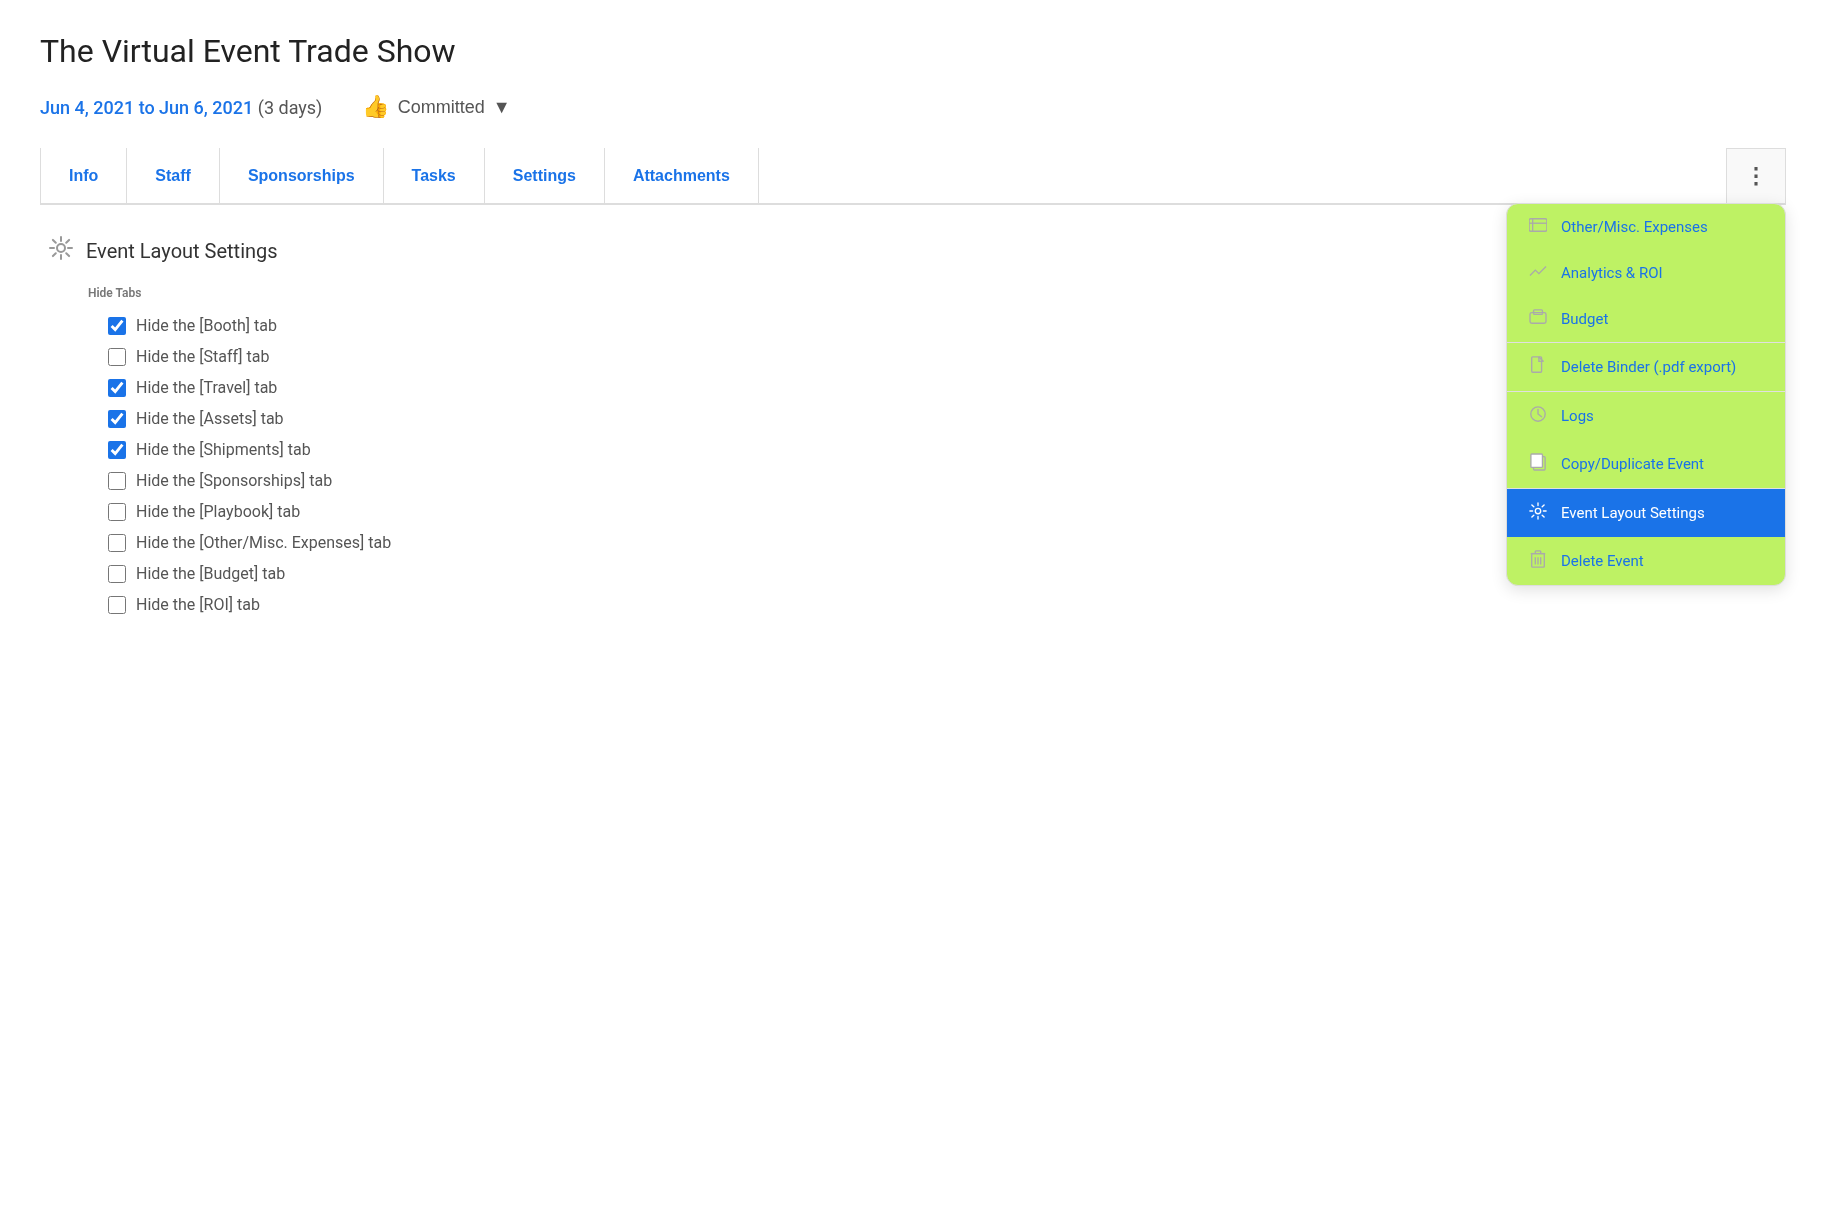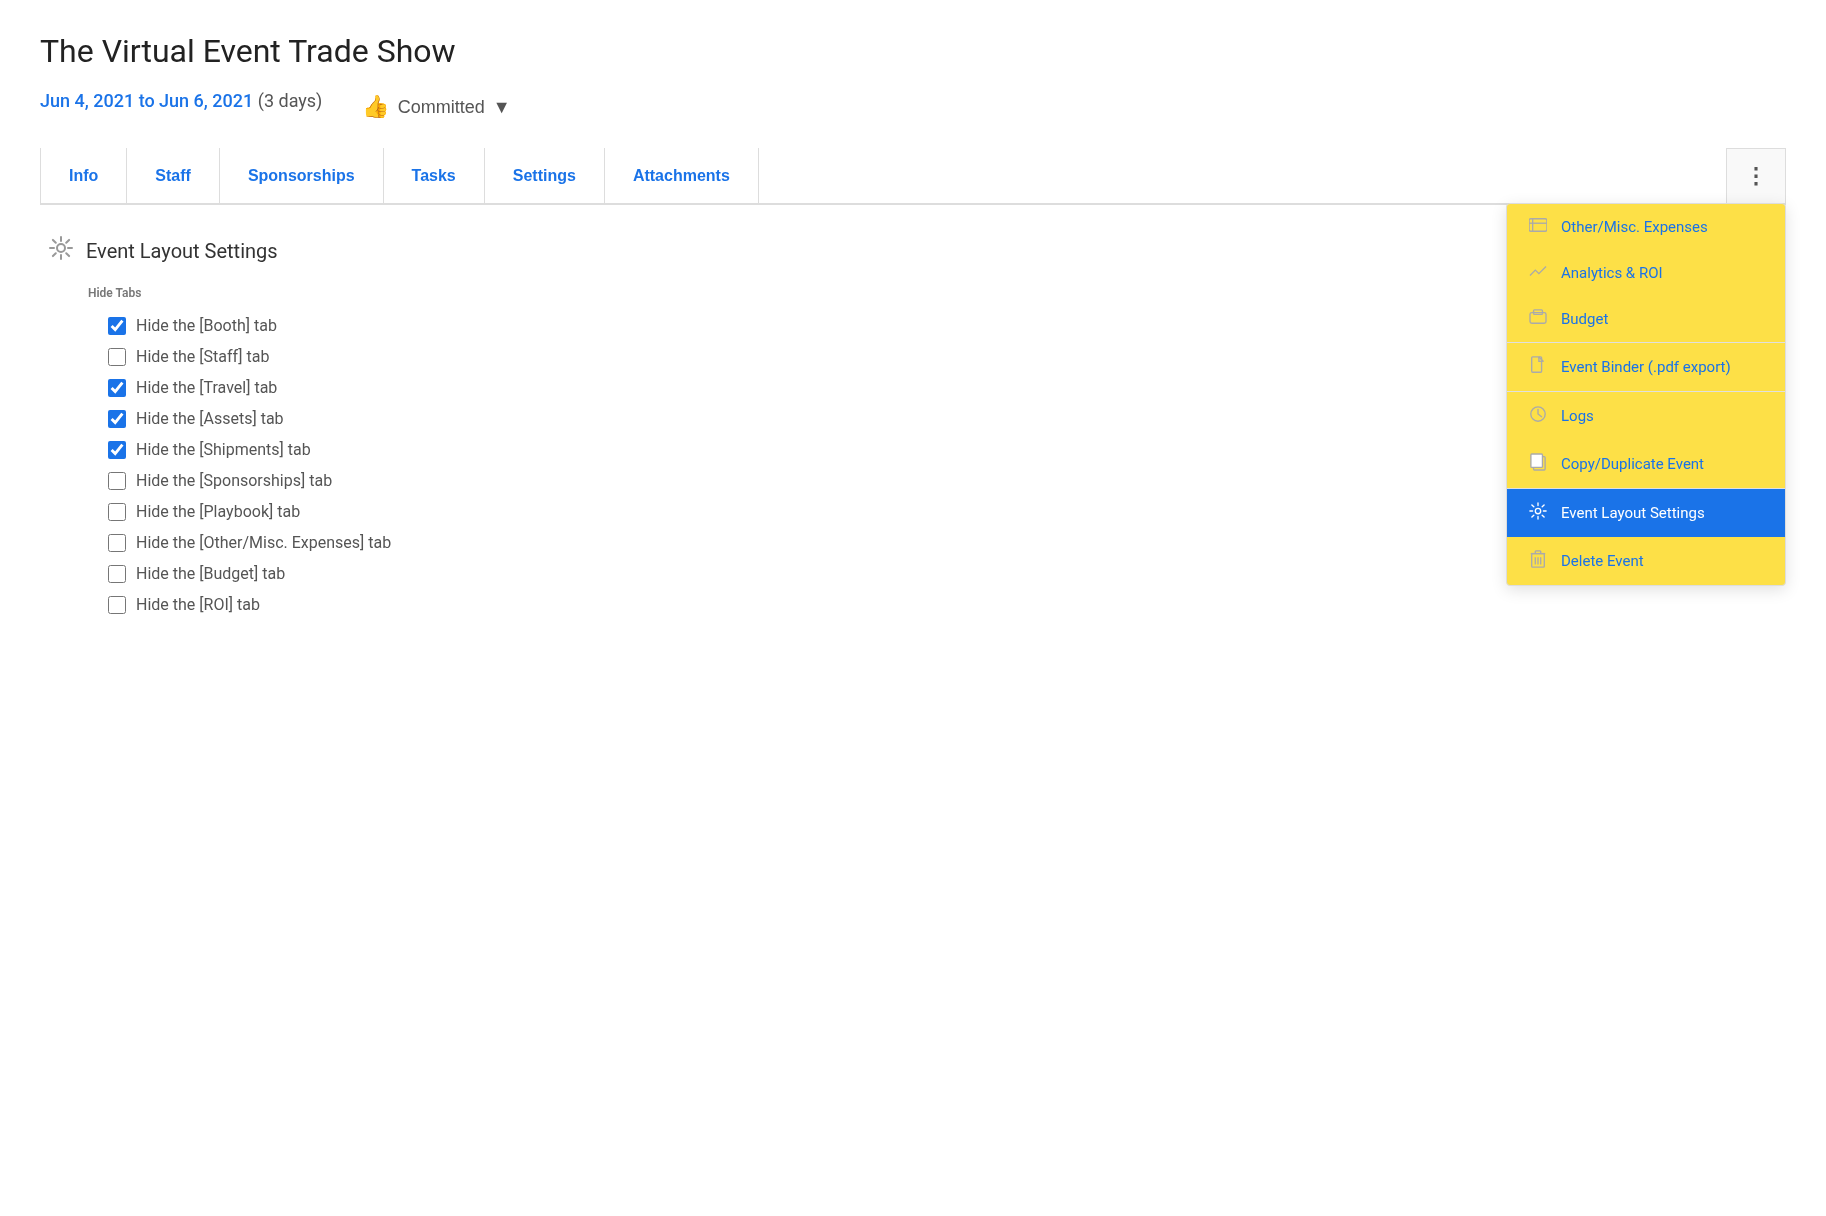--- a/index.html
+++ b/index.html
@@ -12,21 +12,21 @@
 
     .page-title {
       font-size: 32px;
       font-weight: 400;
       color: #222;
       margin-bottom: 20px;
     }
 
     .event-meta {
       display: flex;
-      align-items: flex-start;
+      align-items: center;
       gap: 32px;
       margin-bottom: 24px;
     }
 
     .event-dates {
       font-size: 18px;
       color: #1a73e8;
       font-weight: 500;
     }
 
@@ -94,23 +94,23 @@
     
     .dropdown-wrapper {
       position: relative;
       margin-left: auto;
     }
 
     .dropdown-menu {
       position: absolute;
       top: 100%;
       right: 0;
-      background: #fde047;
+      background: #bef264;
       border: 1px solid #ddd;
-      border-radius: 4px;
+      border-radius: 12px;
       box-shadow: 0 4px 16px rgba(0,0,0,0.12);
       min-width: 280px;
       z-index: 100;
     }
 
     .dropdown-section {
       border-bottom: 1px solid #e0e0e0;
     }
 
     .dropdown-section:last-child {
@@ -260,21 +260,21 @@
 
       <div class="dropdown-section">
         <div class="dropdown-item">
           <span class="item-icon">
             <svg width="16" height="18" viewBox="0 0 16 20" fill="none">
               <rect x="1" y="1" width="11" height="17" rx="1" stroke="#aaa" stroke-width="1.5" fill="none"></rect>
               <polyline points="9,1 9,6 14,6" stroke="#aaa" stroke-width="1.5" fill="none"></polyline>
               <line x1="9" y1="1" x2="14" y2="6" stroke="#aaa" stroke-width="1.5"></line>
             </svg>
           </span>
-          <span>Event Binder (.pdf export)</span>
+          <span>Delete Binder (.pdf export)</span>
         </div>
       </div>
 
       <div class="dropdown-section">
         <div class="dropdown-item">
           <span class="item-icon">
             <svg width="18" height="18" viewBox="0 0 20 20" fill="none">
               <circle cx="10" cy="10" r="8" stroke="#aaa" stroke-width="1.5" fill="none"></circle>
               <polyline points="10,5 10,10 14,13" stroke="#aaa" stroke-width="1.5" fill="none" stroke-linecap="round"></polyline>
             </svg>

